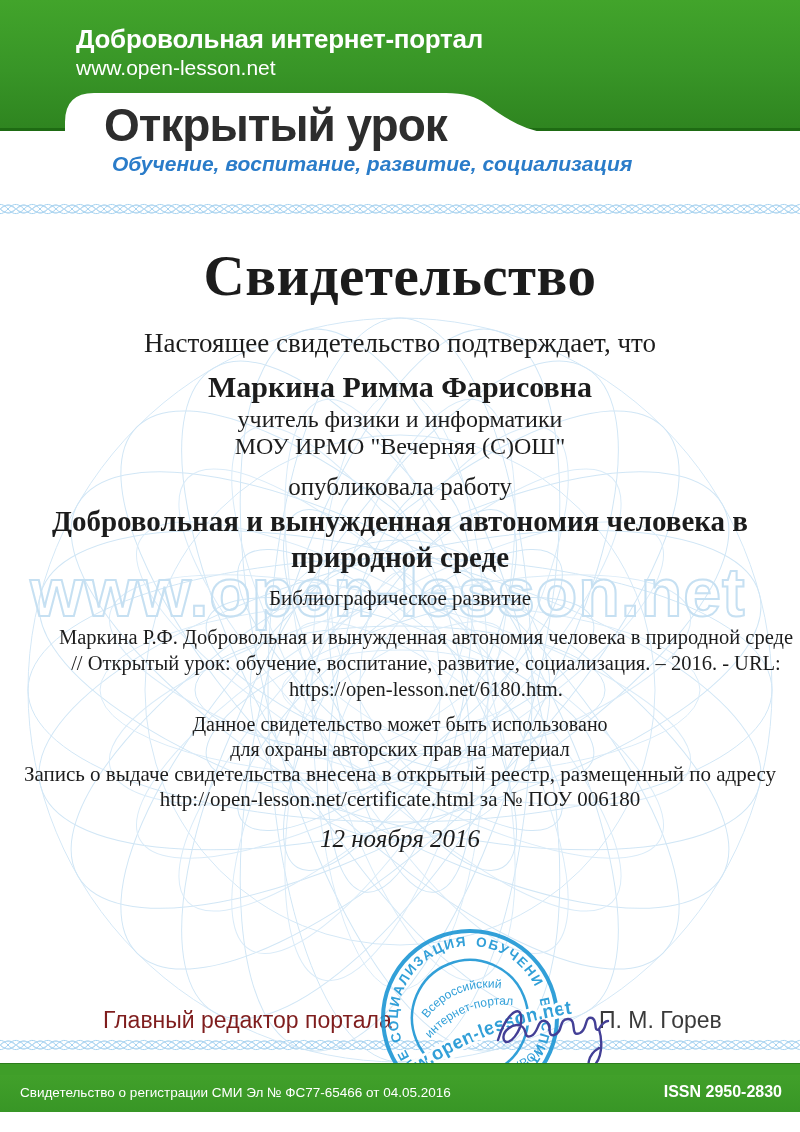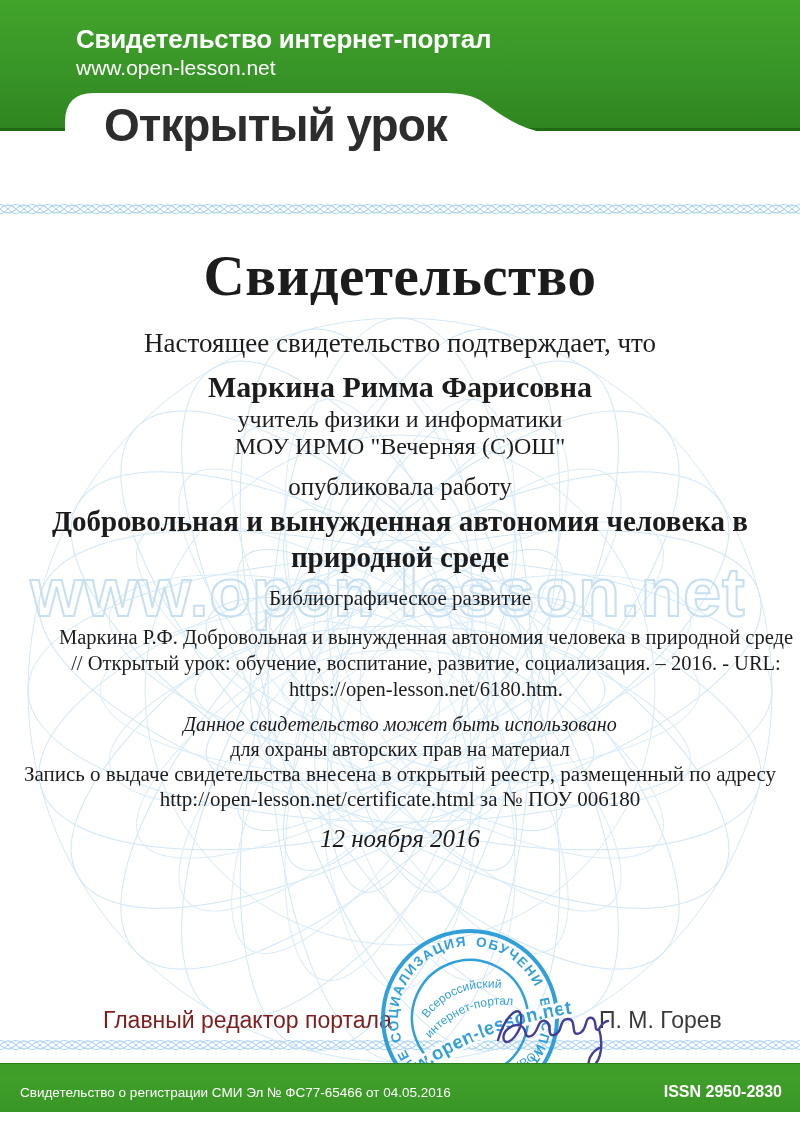--- a/index.html
+++ b/index.html
@@ -26,21 +26,21 @@
   .confirm{top:328px;font-size:27px;}
   .name{top:370px;font-size:30px;font-weight:bold;}
   .role{top:406px;font-size:24px;}
   .school{top:433px;font-size:24px;}
   .action{top:473px;font-size:25px;text-align:center;}
   .work-title{top:503px;font-size:29px;font-weight:bold;line-height:36px;}
   .work-title span{display:inline-block;max-width:730px;}
   .bib-head{top:586px;font-size:21px;}
   .bib-text{top:624px;font-size:20.5px;font-weight:normal;line-height:26px;padding-left:26px;}
   .bib-text span{display:inline-block;max-width:750px;}
-  .usage1{top:713px;font-size:20px;font-style:italic;}
+  .usage1{top:713px;font-size:20px;}
   .usage2{top:738px;font-size:20px;}
   .registry1{top:762px;font-size:21px;}
   .registry2{top:787px;font-size:21px;}
   .date{top:825px;font-size:25px;font-style:italic;}
   
   .editor-label{position:absolute;left:103px;top:1007px;font-size:23px;color:#7f1d1d;z-index:2;}
   .editor-name{position:absolute;left:599px;top:1007px;font-size:23px;color:#3a3a3a;z-index:2;}
   .stamp{position:absolute;left:360px;top:908px;z-index:5;}
   .sig{position:absolute;left:492px;top:986px;z-index:6;}
   
@@ -127,23 +127,24 @@
       </g>
     </g>
 
     <text x="388" y="616" text-anchor="middle" font-size="68" font-weight="bold" letter-spacing="1" fill="none" stroke="#c6e0f2" stroke-width="2" font-family="Liberation Sans, DejaVu Sans, sans-serif">www.open-lesson.net</text>
   </svg>
 
   <div class="header"></div>
   <svg class="tab-svg" width="800" height="136">
     <path d="M65,136 L65,122 Q65,93 94,93 L446,93 Q472,93 486,104 Q520,130 544,132 L544,136 Z" fill="#ffffff"></path>
   </svg>
-  <div class="portal-title">Свидетельство интернет-портал</div>
+  <div class="portal-title">Добровольная интернет-портал</div>
   <div class="portal-url">www.open-lesson.net</div>
   <div class="brand-title">Открытый урок</div>
+  <div class="brand-subtitle">Обучение, воспитание, развитие, социализация</div>
 
   <div class="ct cert-title">Свидетельство</div>
   <div class="ct confirm">Настоящее свидетельство подтверждает, что</div>
   <div class="ct name">Маркина Римма Фарисовна</div>
   <div class="ct role">учитель физики и информатики</div>
   <div class="ct school">МОУ ИРМО "Вечерняя (С)ОШ"</div>
   <div class="ct action">опубликовала работу</div>
   <div class="ct work-title"><span>Добровольная и вынужденная автономия человека в природной среде</span></div>
   <div class="ct bib-head">Библиографическое развитие</div>
   <div class="ct bib-text"><span>Маркина Р.Ф. Добровольная и вынужденная автономия человека в природной среде // Открытый урок: обучение, воспитание, развитие, социализация. – 2016. - URL: https://open-lesson.net/6180.htm.</span></div>

